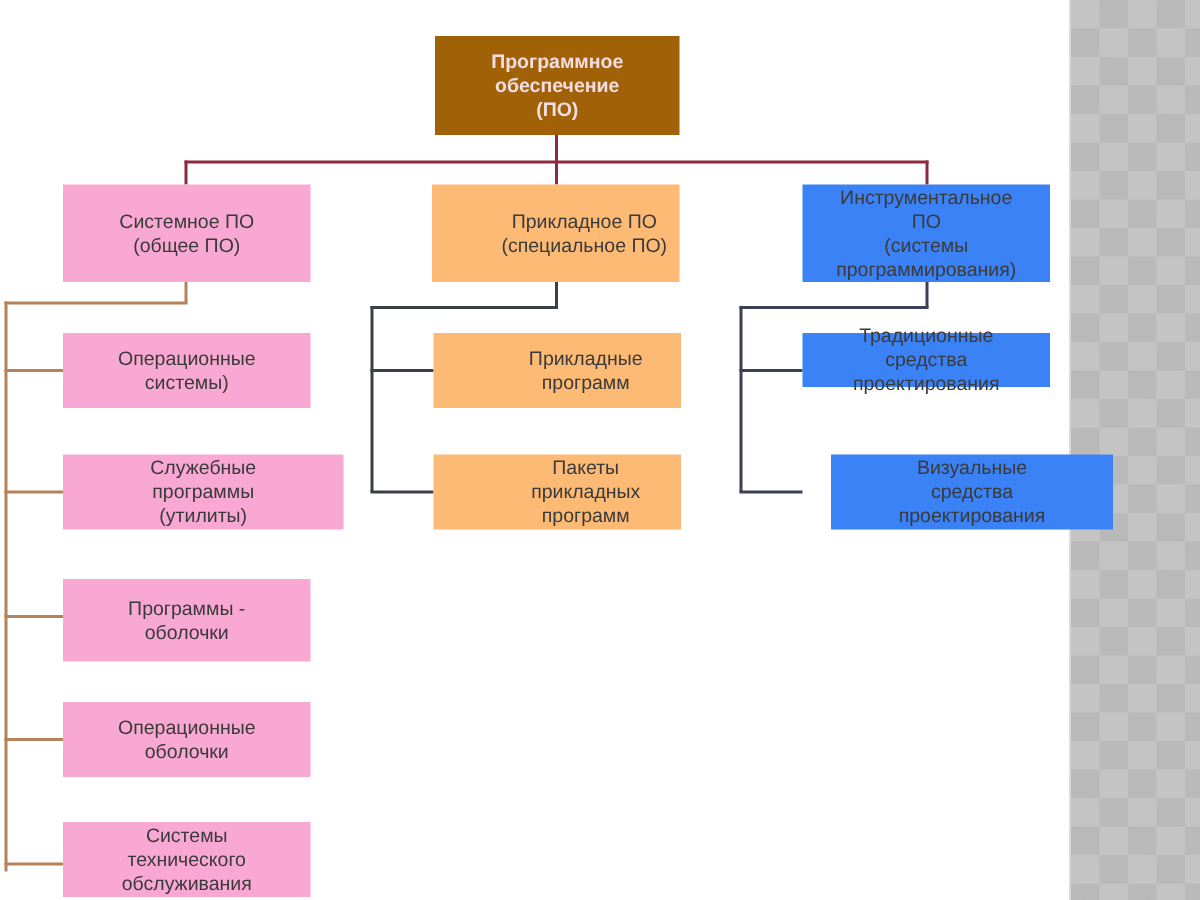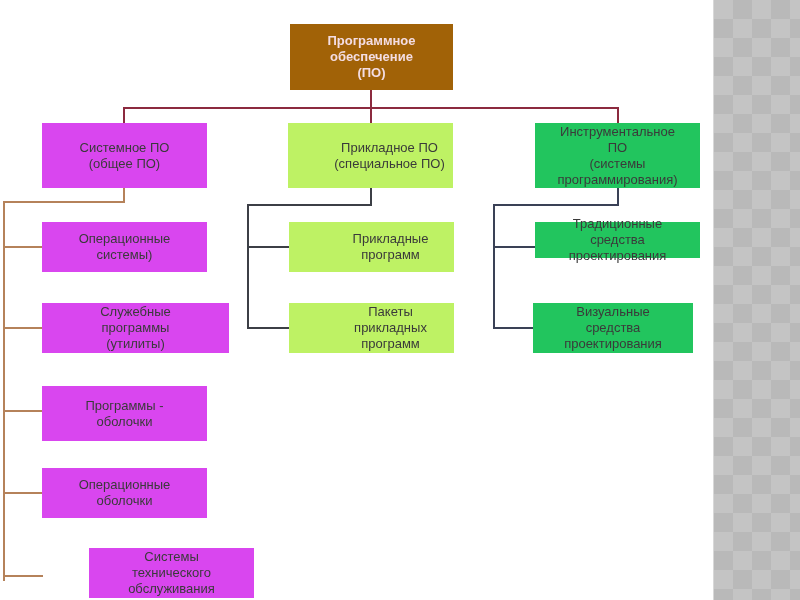--- a/index.html
+++ b/index.html
@@ -17,23 +17,23 @@
     background-size: 38px 38px;
     background-position: 0 0, 19px 19px;
     border-left: 1px solid #d8d8d8;
   }
   .box {
     position: absolute; display: flex; align-items: center; justify-content: center;
     text-align: center; font-size: 13px; line-height: 16px; color: #3a3a3a;
     box-sizing: border-box; padding: 2px 4px; white-space: pre-line;
   }
   .root { background: #a16207; color: #f4dde3; font-weight: bold; font-size: 13px; }
-  .orange { background: #d946ef; }
-  .gray { background: #bef264; padding-left: 42px; }
-  .blue { background: #22c55e; }
+  .orange { background: #f9a8d4; }
+  .gray { background: #fdba74; padding-left: 42px; }
+  .blue { background: #3b82f6; }
   .line { position: absolute; }
   .l-red { background: #8c2a3f; }
   .l-brown { background: #b5825a; }
   .l-dark { background: #3c3f46; }
   .l-navy { background: #3a4156; }
 </style>
 </head>
 <body>
 
 <div class="side-pattern"></div>
@@ -79,28 +79,28 @@
 
 <div class="box orange" style="left:42px;top:222px;width:165px;height:50px;">Операционные
 системы)</div>
 <div class="box orange" style="left:42px;top:303px;width:187px;height:50px;">Служебные
 программы
 (утилиты)</div>
 <div class="box orange" style="left:42px;top:386px;width:165px;height:55px;">Программы -
 оболочки</div>
 <div class="box orange" style="left:42px;top:468px;width:165px;height:50px;">Операционные
 оболочки</div>
-<div class="box orange" style="left:42px;top:548px;width:165px;height:50px;margin-left:47px;">Системы
+<div class="box orange" style="left:42px;top:548px;width:165px;height:50px;">Системы
 технического
 обслуживания</div>
 
 <div class="box gray" style="left:289px;top:222px;width:165px;height:50px;">Прикладные
 программ</div>
 <div class="box gray" style="left:289px;top:303px;width:165px;height:50px;">Пакеты
 прикладных
 программ</div>
 
 <div class="box blue" style="left:535px;top:222px;width:165px;height:36px;">Традиционные
 средства
 проектирования</div>
-<div class="box blue" style="left:533px;top:303px;width:160px;height:50px;">Визуальные
+<div class="box blue" style="left:554px;top:303px;width:188px;height:50px;">Визуальные
 средства
 проектирования</div>
 
 </body></html>

